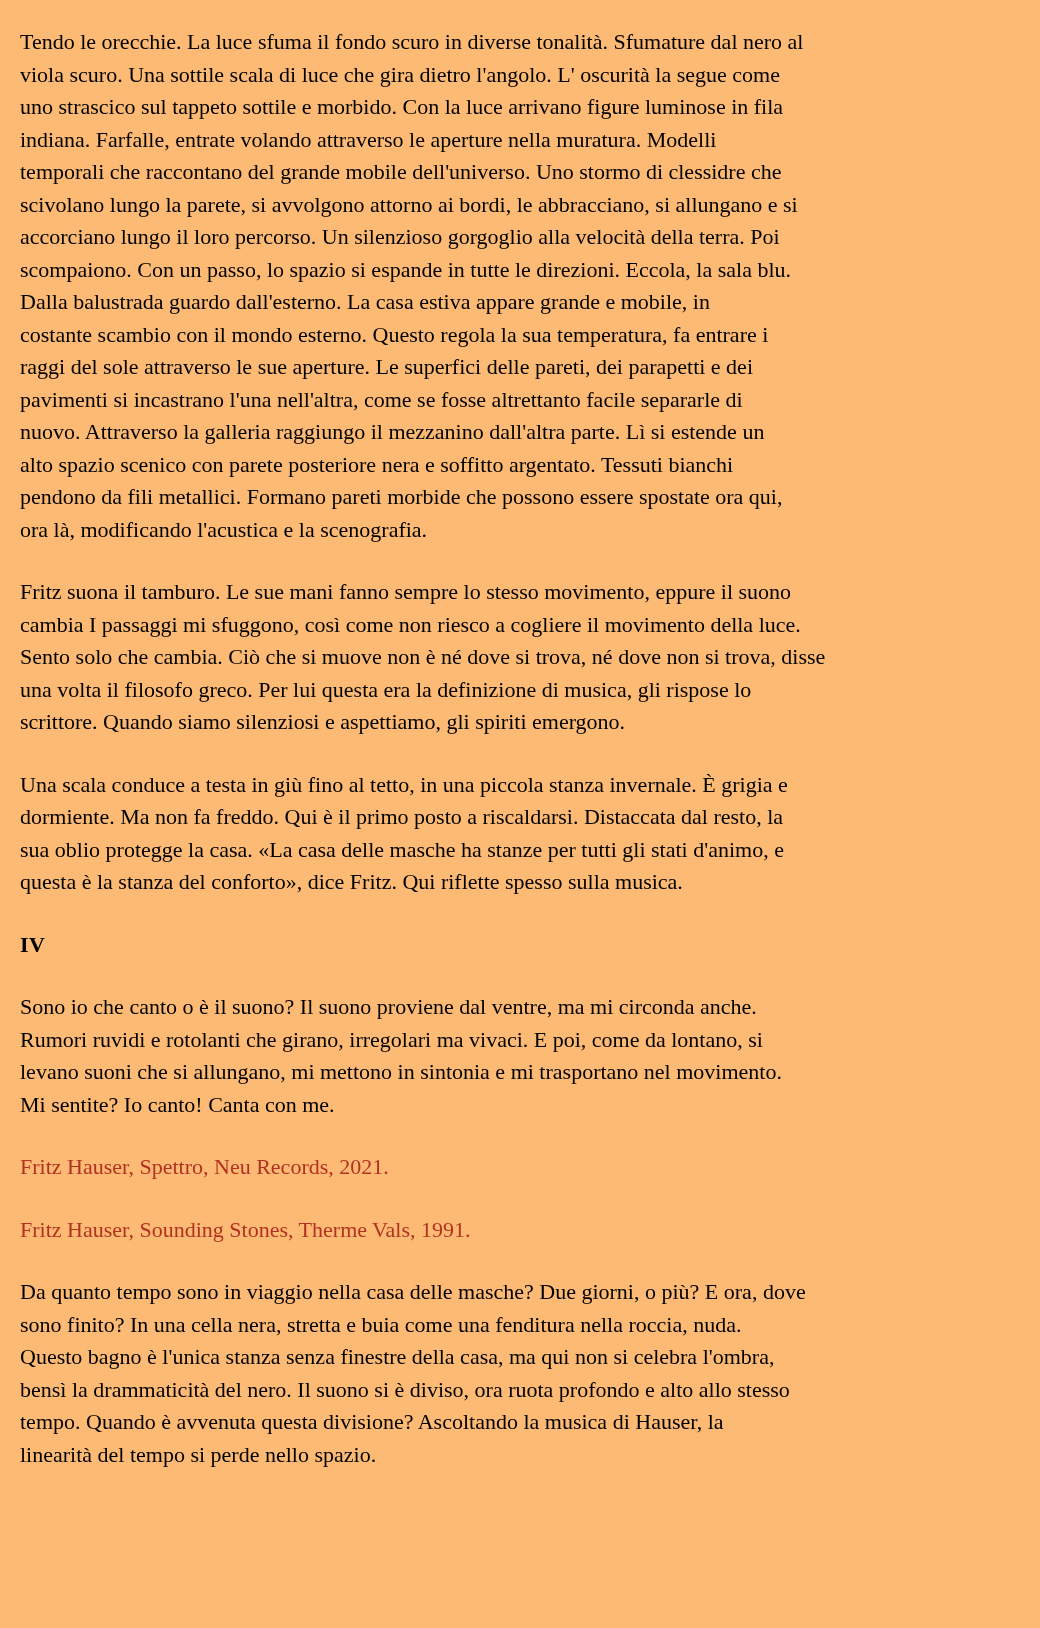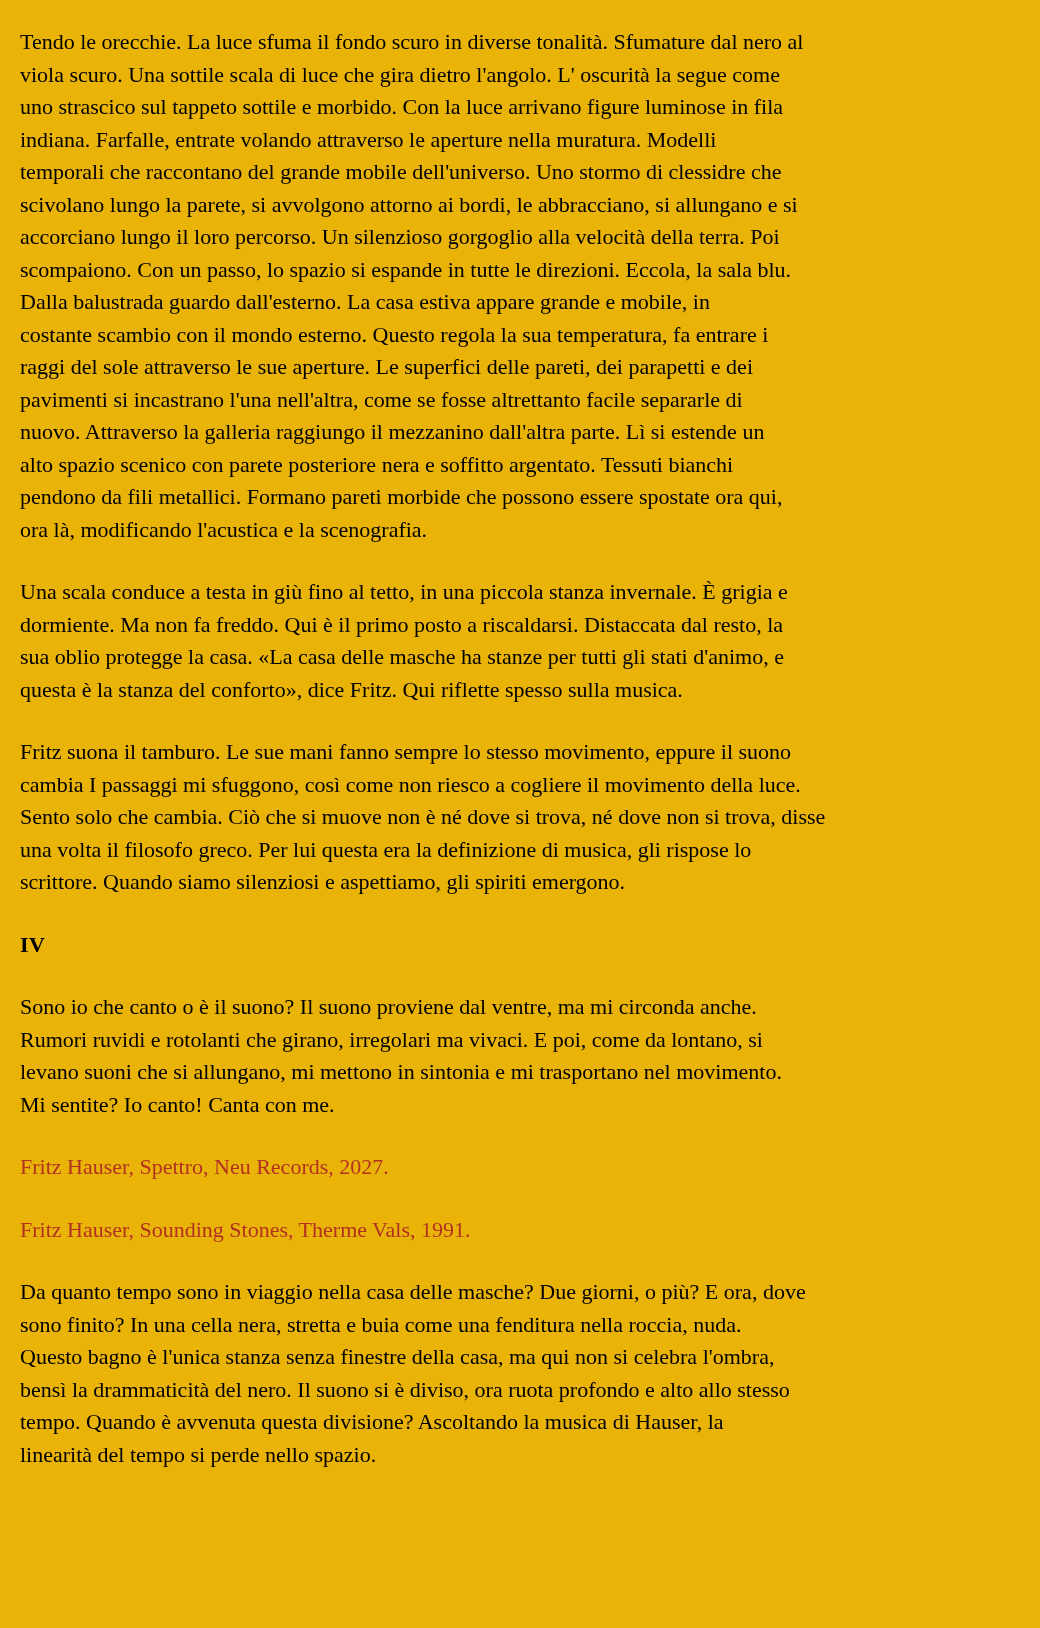--- a/index.html
+++ b/index.html
@@ -12,21 +12,21 @@
   }
   .page {
     box-sizing: border-box;
     width: 1040px;
     min-height: 1628px;
     padding: 26px 18px 0 20px;
     font-family: "Liberation Serif", "DejaVu Serif", serif;
     font-size: 22px;
     line-height: 32.5px;
     color: #000000;
-    background: #eab308;
+    background: #fdba74;
   }
   .page p {
     margin: 0 0 30px 0;
     white-space: pre-line;
   }
   .page p.heading {
     letter-spacing: 0.5px;
     font-weight: bold;
   }
   .page p.citation {
@@ -47,35 +47,35 @@
 accorciano lungo il loro percorso. Un silenzioso gorgoglio alla velocità della terra. Poi
 scompaiono. Con un passo, lo spazio si espande in tutte le direzioni. Eccola, la sala blu.
 Dalla balustrada guardo dall'esterno. La casa estiva appare grande e mobile, in
 costante scambio con il mondo esterno. Questo regola la sua temperatura, fa entrare i
 raggi del sole attraverso le sue aperture. Le superfici delle pareti, dei parapetti e dei
 pavimenti si incastrano l'una nell'altra, come se fosse altrettanto facile separarle di
 nuovo. Attraverso la galleria raggiungo il mezzanino dall'altra parte. Lì si estende un
 alto spazio scenico con parete posteriore nera e soffitto argentato. Tessuti bianchi
 pendono da fili metallici. Formano pareti morbide che possono essere spostate ora qui,
 ora là, modificando l'acustica e la scenografia.</p>
-      <p class="body">Una scala conduce a testa in giù fino al tetto, in una piccola stanza invernale. È grigia e
-dormiente. Ma non fa freddo. Qui è il primo posto a riscaldarsi. Distaccata dal resto, la
-sua oblio protegge la casa. «La casa delle masche ha stanze per tutti gli stati d'animo, e
-questa è la stanza del conforto», dice Fritz. Qui riflette spesso sulla musica.</p>
       <p class="body">Fritz suona il tamburo. Le sue mani fanno sempre lo stesso movimento, eppure il suono
 cambia I passaggi mi sfuggono, così come non riesco a cogliere il movimento della luce.
 Sento solo che cambia. Ciò che si muove non è né dove si trova, né dove non si trova, disse
 una volta il filosofo greco. Per lui questa era la definizione di musica, gli rispose lo
 scrittore. Quando siamo silenziosi e aspettiamo, gli spiriti emergono.</p>
+      <p class="body">Una scala conduce a testa in giù fino al tetto, in una piccola stanza invernale. È grigia e
+dormiente. Ma non fa freddo. Qui è il primo posto a riscaldarsi. Distaccata dal resto, la
+sua oblio protegge la casa. «La casa delle masche ha stanze per tutti gli stati d'animo, e
+questa è la stanza del conforto», dice Fritz. Qui riflette spesso sulla musica.</p>
       <p class="heading">IV</p>
       <p class="body">Sono io che canto o è il suono? Il suono proviene dal ventre, ma mi circonda anche.
 Rumori ruvidi e rotolanti che girano, irregolari ma vivaci. E poi, come da lontano, si
 levano suoni che si allungano, mi mettono in sintonia e mi trasportano nel movimento.
 Mi sentite? Io canto! Canta con me.</p>
-      <p class="citation">Fritz Hauser, Spettro, Neu Records, 2027.</p>
+      <p class="citation">Fritz Hauser, Spettro, Neu Records, 2021.</p>
       <p class="citation">Fritz Hauser, Sounding Stones, Therme Vals, 1991.</p>
       <p class="body">Da quanto tempo sono in viaggio nella casa delle masche? Due giorni, o più? E ora, dove
 sono finito? In una cella nera, stretta e buia come una fenditura nella roccia, nuda.
 Questo bagno è l'unica stanza senza finestre della casa, ma qui non si celebra l'ombra,
 bensì la drammaticità del nero. Il suono si è diviso, ora ruota profondo e alto allo stesso
 tempo. Quando è avvenuta questa divisione? Ascoltando la musica di Hauser, la
 linearità del tempo si perde nello spazio.</p>
     </section>
 </main>
 

